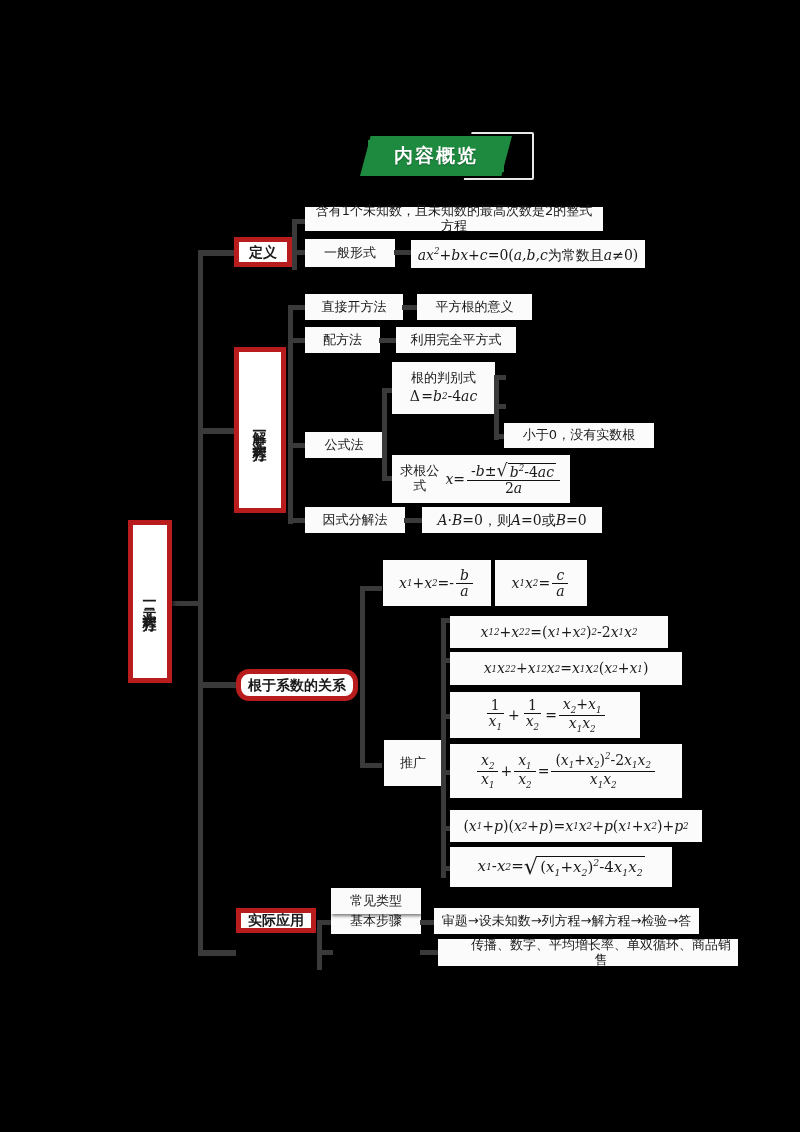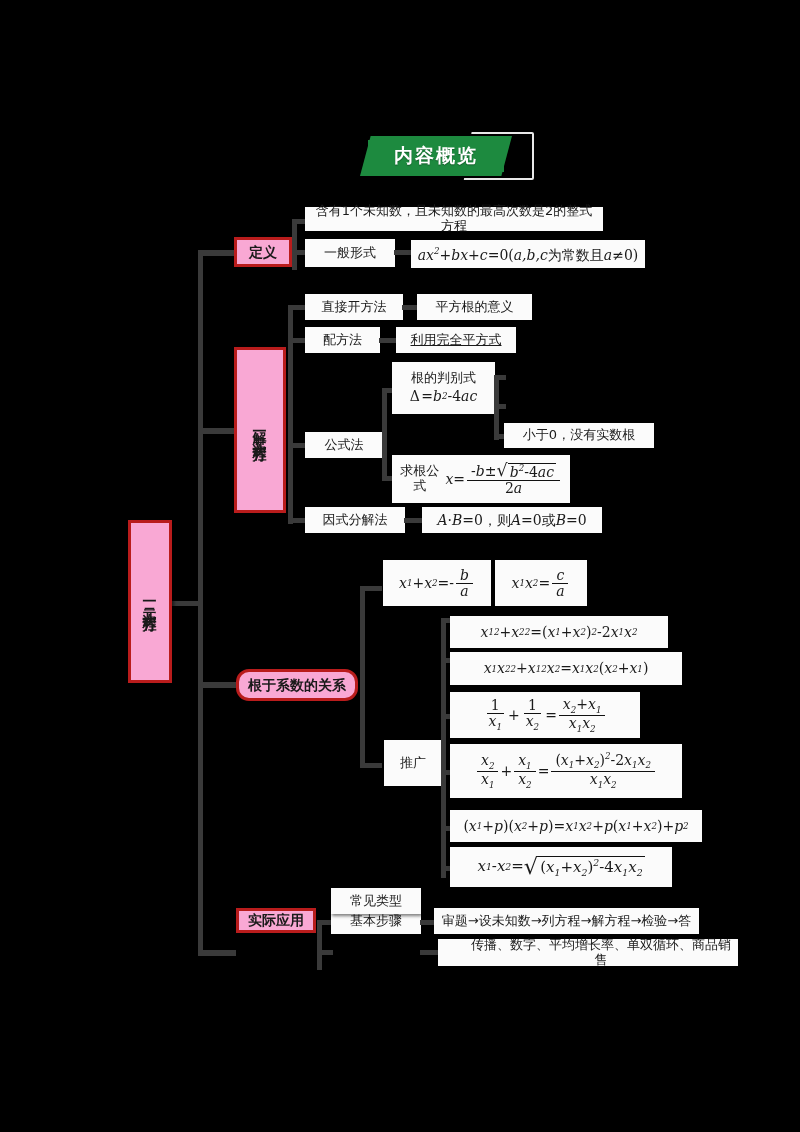--- a/index.html
+++ b/index.html
@@ -11,22 +11,22 @@
   #canvas{position:absolute;left:0;top:0;width:800px;height:1132px;margin-left:28px;}
 
   
   .ln{position:absolute;background:#3a3a3a;}
   .ln.v{width:5px;}
   .ln.h{height:5px;}
 
   
   .box{
     position:absolute;
-    background:#f9a8d4;
-    border:3px solid #b91c1c;
+    background:#ffffff;
+    border:5px solid #b91c1c;
     box-sizing:border-box;
     display:flex;align-items:center;justify-content:center;
     box-shadow:2px 2px 3px rgba(0,0,0,.55);
     line-height:1.15;
     text-align:center;
   }
   .plain{
     background:#fbfbfb;border:none;
     box-shadow:1px 2px 3px rgba(0,0,0,.5);
     justify-content:flex-start;
@@ -151,21 +151,21 @@
   </div>
   <div class="ln h" style="left:374px;top:305px;width:16px;height:5px;"></div>
   <div class="box plain c" style="left:389px;top:294px;width:115px;height:26px;">
     <span class="cn13">平方根的意义</span>
   </div>
 
   <div class="box plain c" style="left:277px;top:327px;width:75px;height:26px;">
     <span class="cn13">配方法</span>
   </div>
   <div class="ln h" style="left:351px;top:338px;width:18px;height:5px;"></div>
-  <div class="box plain c" style="left:368px;top:327px;width:120px;height:26px;text-decoration:underline;">
+  <div class="box plain c" style="left:368px;top:327px;width:120px;height:26px;">
     <span class="cn13">利用完全平方式</span>
   </div>
 
   <div class="box plain c" style="left:277px;top:432px;width:78px;height:26px;">
     <span class="cn13">公式法</span>
   </div>
 
   <div class="ln v" style="left:354px;top:390px;width:5px;height:90px;"></div>
   <div class="ln h" style="left:354px;top:388px;width:12px;height:5px;"></div>
   <div class="ln h" style="left:354px;top:476px;width:12px;height:5px;"></div>

